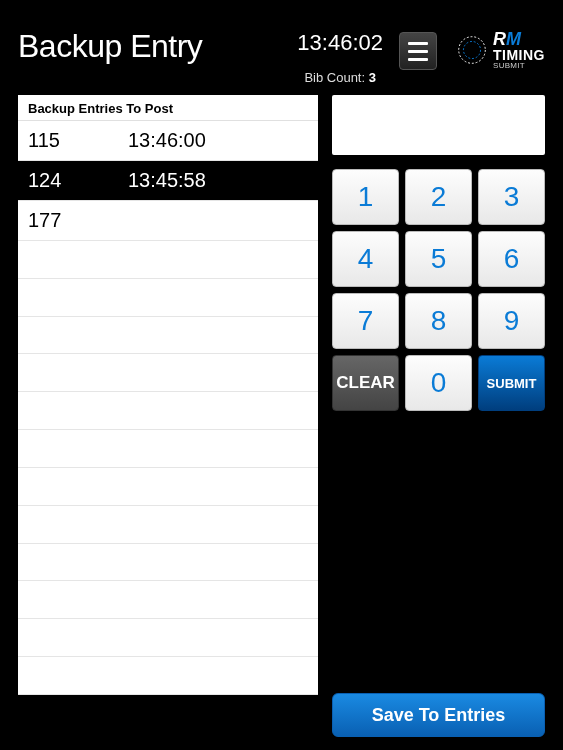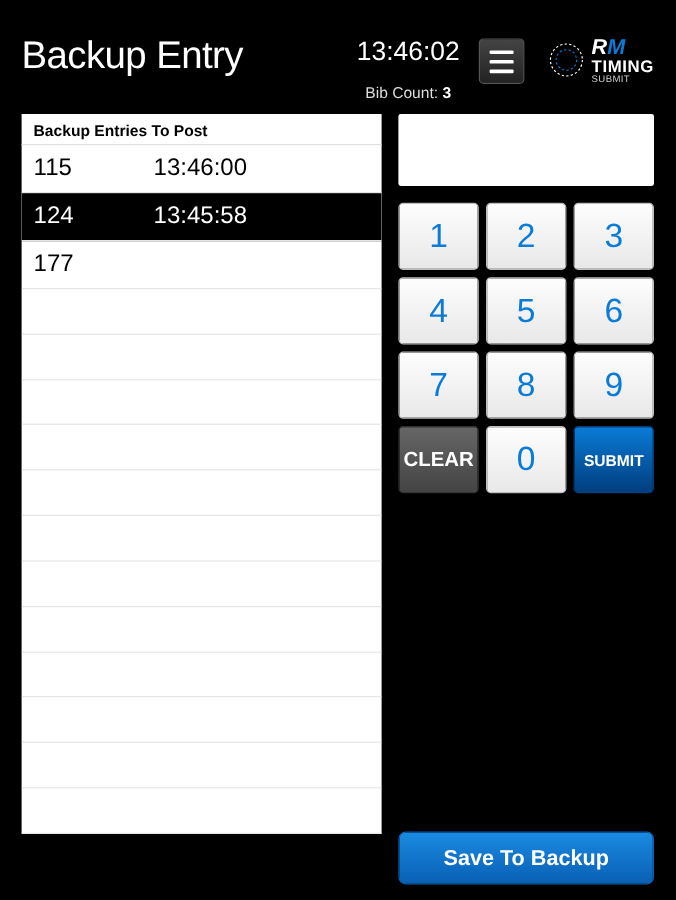--- a/index.html
+++ b/index.html
@@ -119,15 +119,15 @@
         <div class="key">4</div>
         <div class="key">5</div>
         <div class="key">6</div>
         <div class="key">7</div>
         <div class="key">8</div>
         <div class="key">9</div>
         <div class="key clear">CLEAR</div>
         <div class="key">0</div>
         <div class="key submit">SUBMIT</div>
       </div>
-    <div class="save-btn">Save To Backup</div>
+    <div class="save-btn">Save To Entries</div>
   </div>
 </div>
 
 </body></html>

